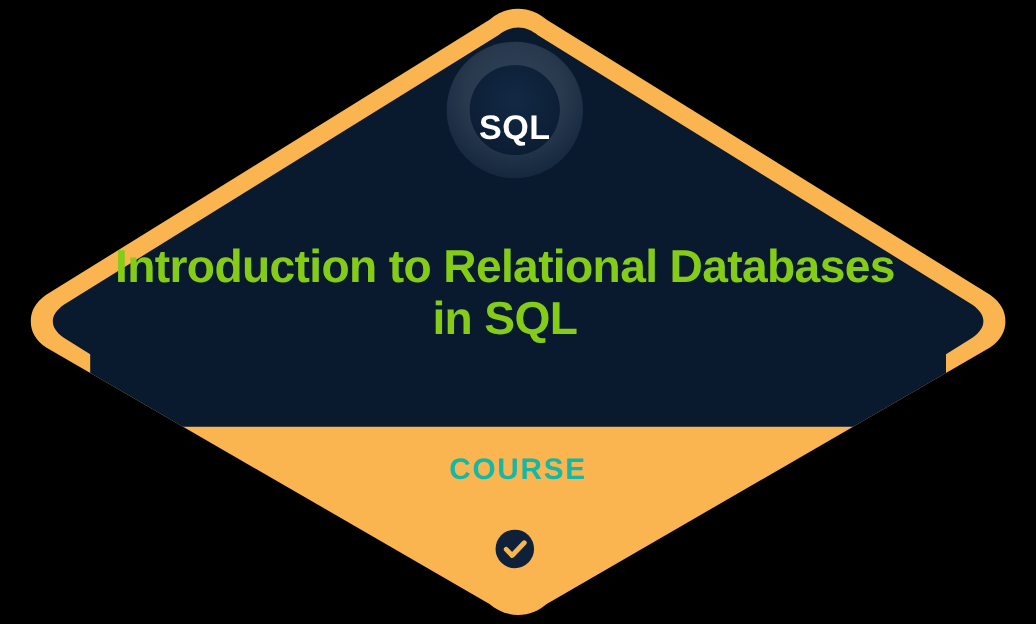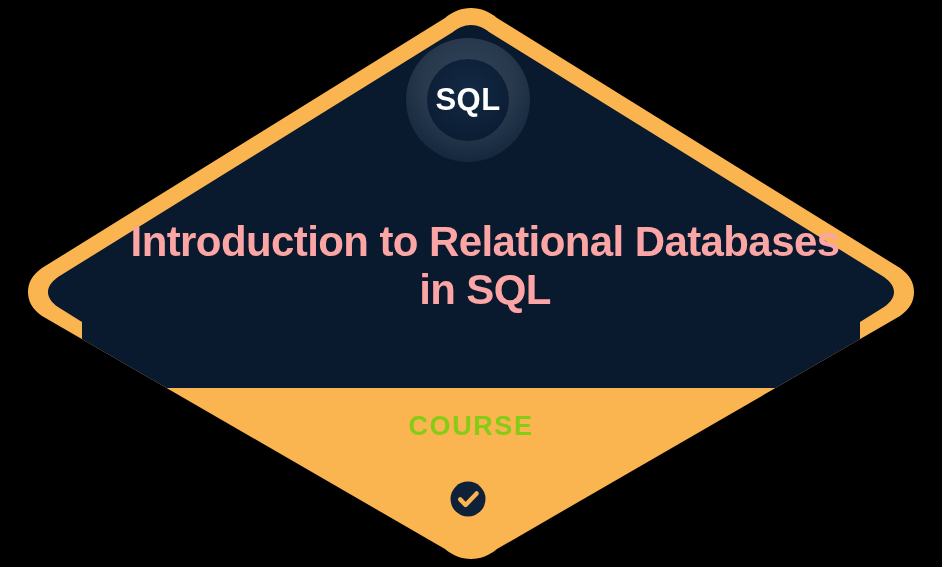--- a/index.html
+++ b/index.html
@@ -45,56 +45,56 @@
   .tech-icon {
     position: absolute;
     left: 406px;
     top: 38px;
     width: 124px;
     height: 124px;
   }
   .tech-icon-label {
     position: absolute;
     left: 0;
-    top: 0;
+    top: 16px;
     width: 124px;
     height: 124px;
     display: flex;
     align-items: center;
     justify-content: center;
     color: #ffffff;
     font-size: 31px;
     font-weight: bold;
     letter-spacing: 0.5px;
     font-family: "Liberation Sans", sans-serif;
   }
 
   
   .course-title {
     position: absolute;
-    left: 124px;
+    left: 98px;
     top: 218px;
     width: 722px;
     text-align: center;
-    color: #fca5a5;
+    color: #84cc16;
     font-size: 42px;
     line-height: 48px;
     font-weight: bold;
     letter-spacing: -0.6px;
     font-family: "Liberation Sans", sans-serif;
   }
 
   
   .completion-label {
     position: absolute;
     left: 171px;
     top: 408px;
     width: 600px;
     text-align: center;
-    color: #84cc16;
+    color: #14b8a6;
     font-size: 27px;
     line-height: 36px;
     font-weight: bold;
     letter-spacing: 1.6px;
     font-family: "Liberation Sans", sans-serif;
   }
 </style>
 </head>
 <body>
 

